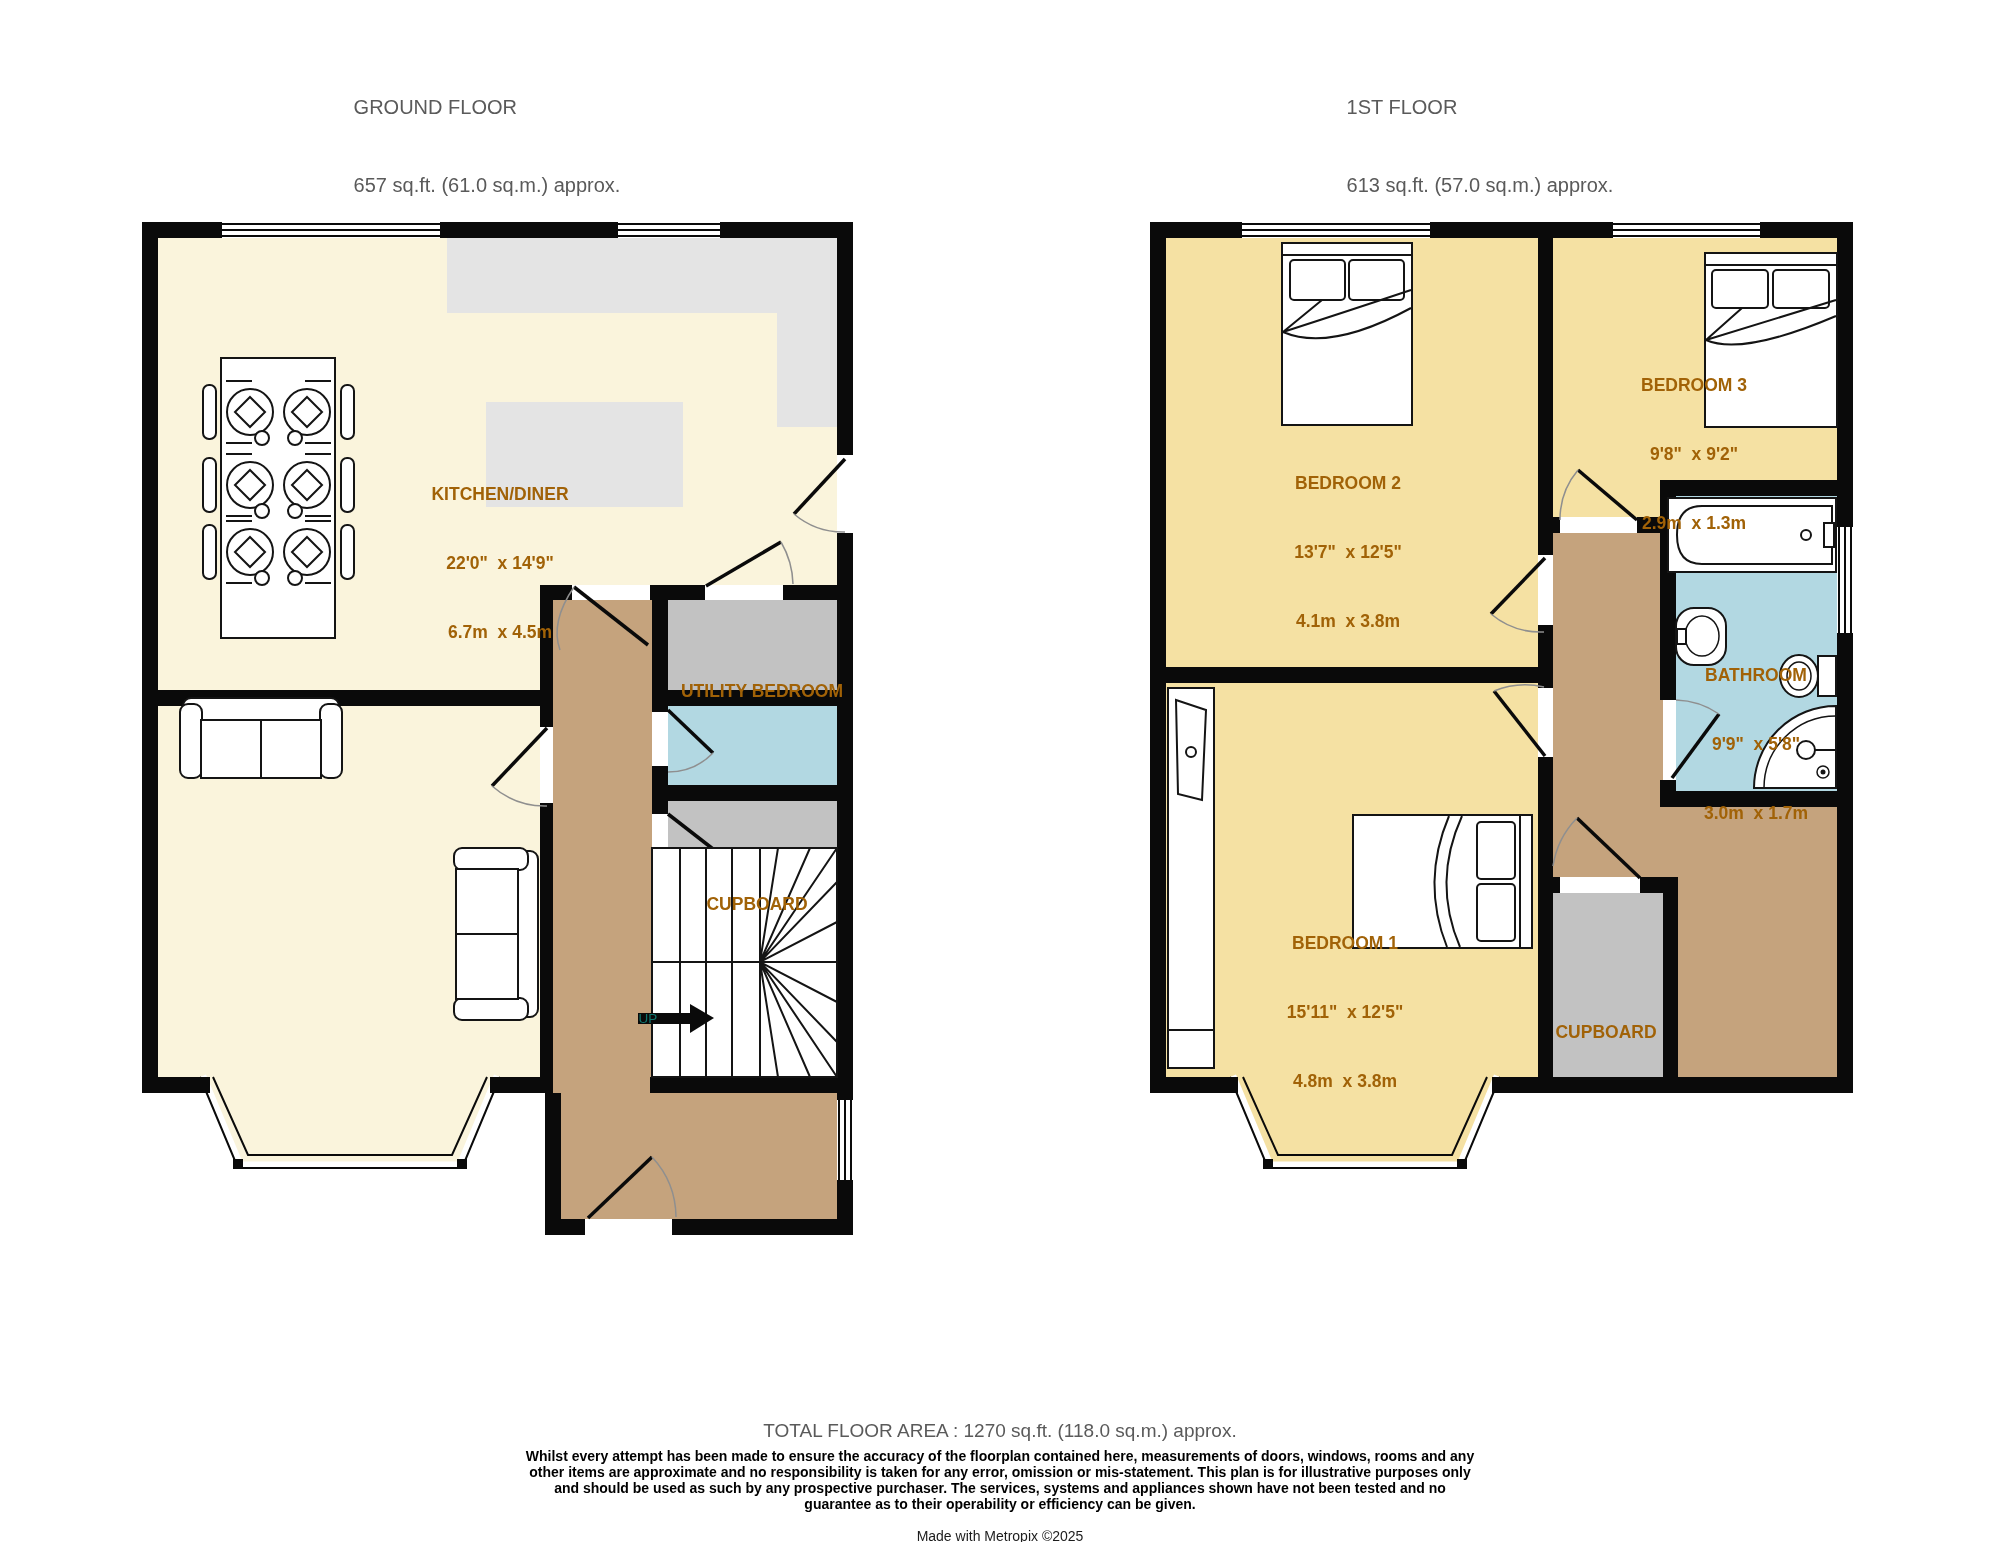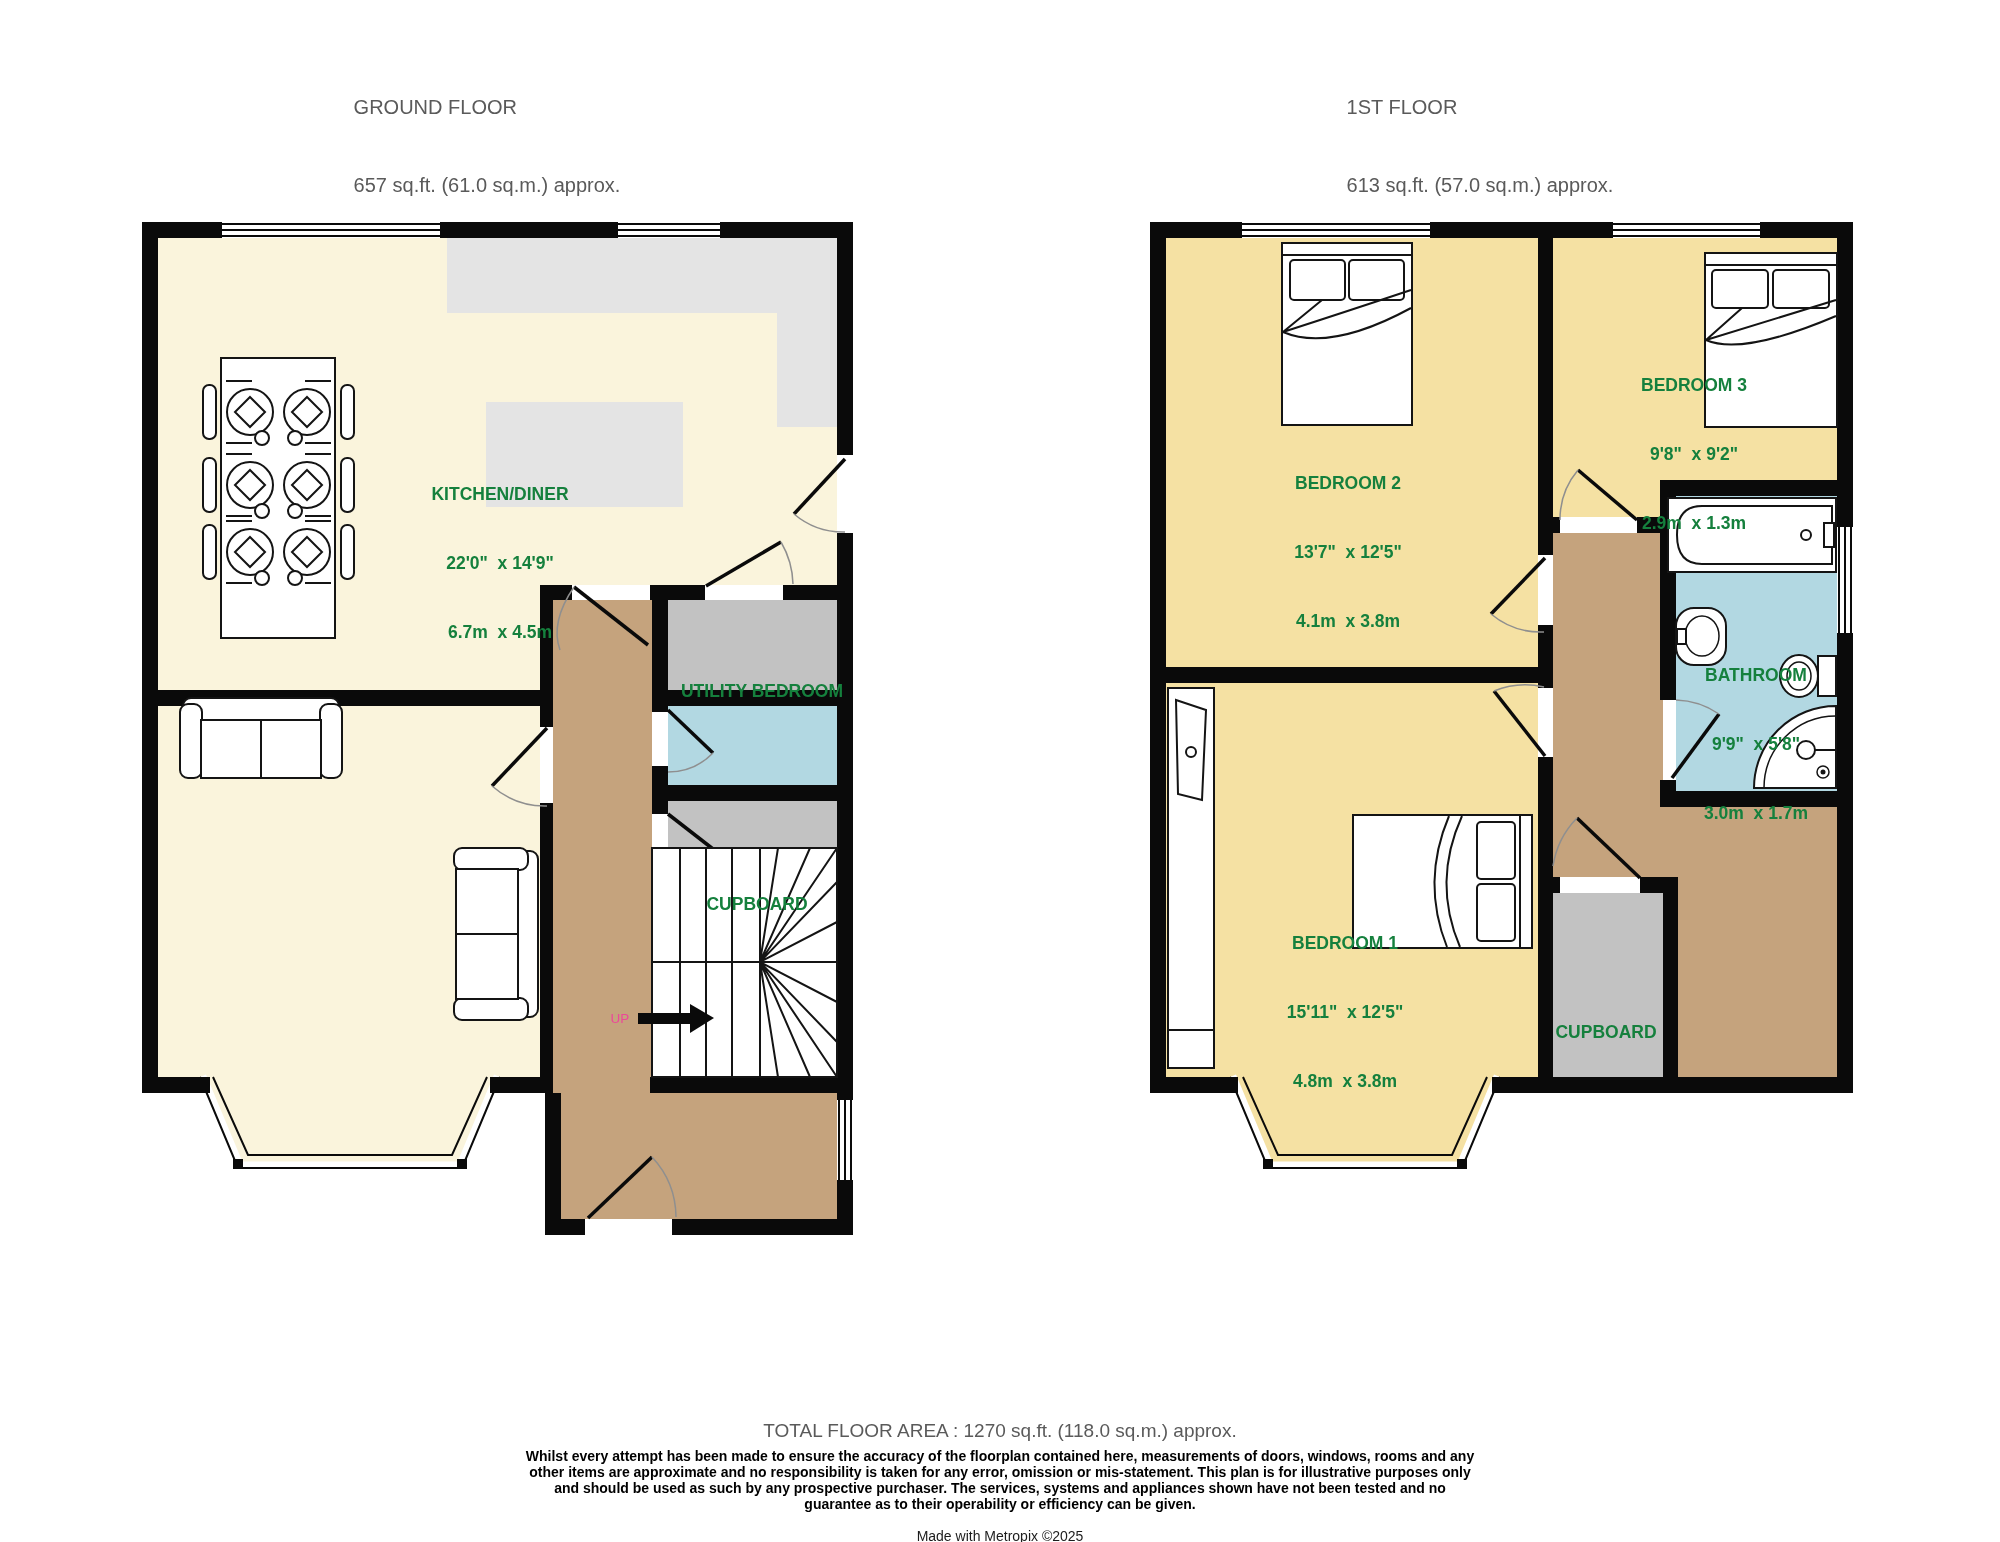--- a/index.html
+++ b/index.html
@@ -9,22 +9,22 @@
   .wall{fill:#0a0a0a;}
   .win{fill:#ffffff;}
   .winline{stroke:#0a0a0a;stroke-width:2;fill:none;}
   .furn{fill:#ffffff;stroke:#141414;stroke-width:2;}
   .thin{stroke:#141414;stroke-width:2;fill:none;}
   .leaf{stroke:#0a0a0a;stroke-width:3.5;fill:none;}
   .arc{stroke:#8f8f8f;stroke-width:1.5;fill:none;}
   .floor-header{position:absolute;transform:translateX(-50%);
                 color:#5a5a5a;font-size:20px;line-height:26px;white-space:pre;}
   .room-label{position:absolute;transform:translateX(-50%);text-align:center;
-              color:#15803d;font-weight:bold;font-size:17.5px;line-height:23px;white-space:pre;}
-  .up-label{position:absolute;transform:translateX(-50%);color:#ec4899;font-size:13.5px;font-weight:400;}
+              color:#a16207;font-weight:bold;font-size:17.5px;line-height:23px;white-space:pre;}
+  .up-label{position:absolute;transform:translateX(-50%);color:#0f766e;font-size:13.5px;font-weight:400;margin-left:28px;}
   .footer-title{position:absolute;left:1000px;top:1420px;transform:translateX(-50%);
                 font-size:19px;color:#5a5a5a;white-space:nowrap;}
   .footer-disclaimer{position:absolute;left:1000px;top:1448px;transform:translateX(-50%);
                      width:960px;font-size:14px;line-height:16px;color:#000000;text-align:center;font-weight:bold;}
   .footer-credit{position:absolute;left:1000px;top:1528px;transform:translateX(-50%);
                  font-size:14px;color:#1c1c1c;white-space:nowrap;}
 </style>
 </head>
 <body>
 

